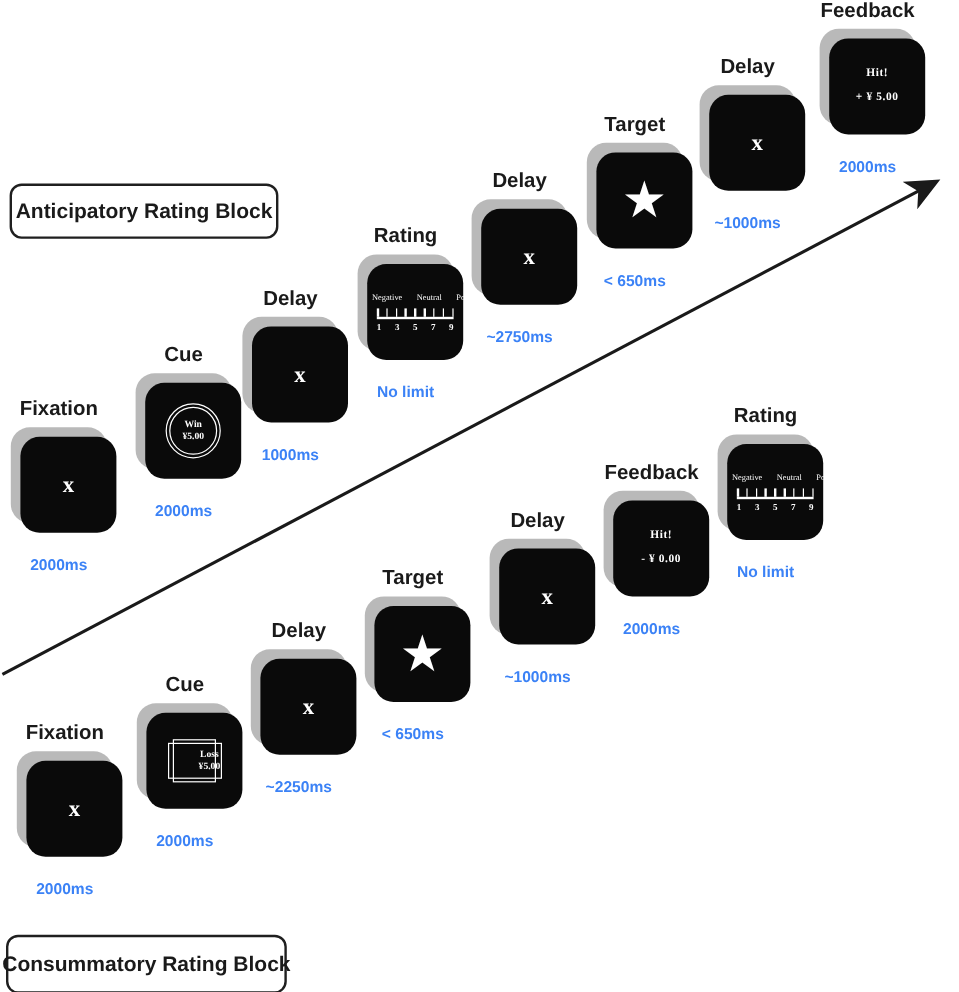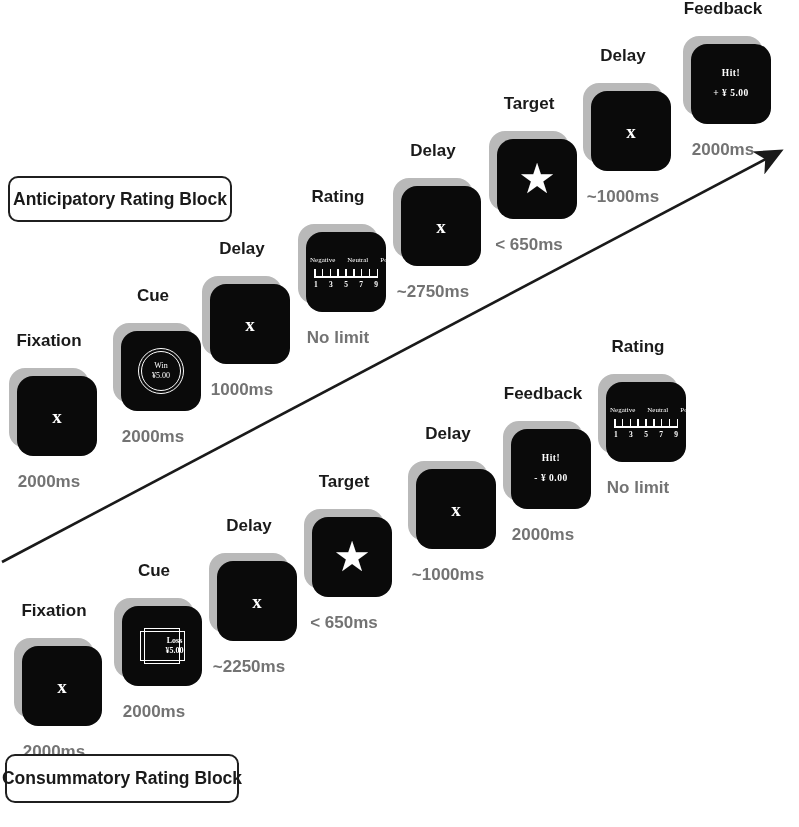--- a/index.html
+++ b/index.html
@@ -6,43 +6,43 @@
   body{
     width:799px;height:827px;position:relative;background:#ffffff;
     font-family:"Liberation Sans",sans-serif;overflow:hidden;
   }
   .arrow-svg{position:absolute;left:0;top:0;z-index:0;pointer-events:none;}
   .step{position:absolute;width:104px;text-align:center;z-index:2;}
   .step-label{
     font-weight:bold;font-size:17px;color:#1a1a1a;height:22px;line-height:22px;
     margin-bottom:2px;white-space:nowrap;
   }
-  .wrap{position:relative;width:80px;height:88px;margin:16px auto;}
+  .wrap{position:relative;width:80px;height:88px;margin:4px auto;}
   .ghost{
     position:absolute;left:0;top:0;width:80px;height:80px;
     background:#b9b9b9;border-radius:16px;
   }
   .screen{
     position:absolute;left:8px;top:8px;width:80px;height:80px;
     background:#0a0a0a;border-radius:16px;color:#fff;
     display:flex;flex-direction:column;align-items:center;justify-content:center;
   }
   .step-time{
-    font-weight:bold;font-size:17px;color:#737373;margin-top:5px;white-space:nowrap;
+    font-weight:bold;font-size:13px;color:#3b82f6;margin-top:19px;white-space:nowrap;
   }
   .stim-x{font-family:"Liberation Serif",serif;font-weight:bold;font-size:19px;line-height:1;}
   .stim-star{font-size:42px;line-height:1;font-family:"DejaVu Sans",sans-serif;}
   .cue-ring{
     width:44px;height:44px;border:1.5px solid #fff;border-radius:50%;
     display:flex;align-items:center;justify-content:center;
   }
   .cue-ring-inner{
     width:38px;height:38px;border:1px solid #fff;border-radius:50%;
     display:flex;flex-direction:column;align-items:center;justify-content:center;
-    font-family:"Liberation Serif",serif;font-weight:normal;font-size:8px;line-height:1.3;
+    font-family:"Liberation Serif",serif;font-weight:bold;font-size:8px;line-height:1.3;
   }
   .cue-box{
     width:34px;height:34px;border:1.5px solid #fff;
     display:flex;align-items:center;justify-content:center;
   }
   .cue-box-inner{
     width:28px;height:28px;border:1px solid #fff;
     display:flex;flex-direction:column;align-items:center;justify-content:center;
     font-family:"Liberation Serif",serif;font-weight:bold;font-size:8px;line-height:1.3;padding-left:25px;
   }
@@ -60,22 +60,22 @@
   .tick{width:1.5px;height:7px;background:#fff;}
   .scale-numbers{
     width:64px;margin:2px auto 0;display:flex;justify-content:space-between;
     font-family:"Liberation Serif",serif;font-weight:bold;font-size:7.5px;
   }
   .block-box{
     position:absolute;border:2.5px solid #1f1f1f;border-radius:10px;background:#fff;
     display:flex;align-items:center;justify-content:center;
     font-weight:bold;font-size:17.5px;color:#1a1a1a;z-index:3;white-space:nowrap;
   }
-  #block-anticipatory{left:8px;top:176px;width:220px;height:42px;}
-  #block-consummatory{left:5px;top:754px;width:230px;height:45px;text-align:center;}
+  #block-anticipatory{left:8px;top:153px;width:220px;height:42px;}
+  #block-consummatory{left:5px;top:779px;width:230px;height:45px;text-align:center;}
 </style>
 </head>
 <body>
 
 <svg class="arrow-svg" width="799" height="827" viewBox="0 0 799 827">
   <defs>
     <marker id="ah" markerWidth="12" markerHeight="10" refX="9" refY="5" orient="auto">
       <path d="M0,0 L11,5 L0,10 L3,5 z" fill="#1a1a1a"></path>
     </marker>
   </defs>

